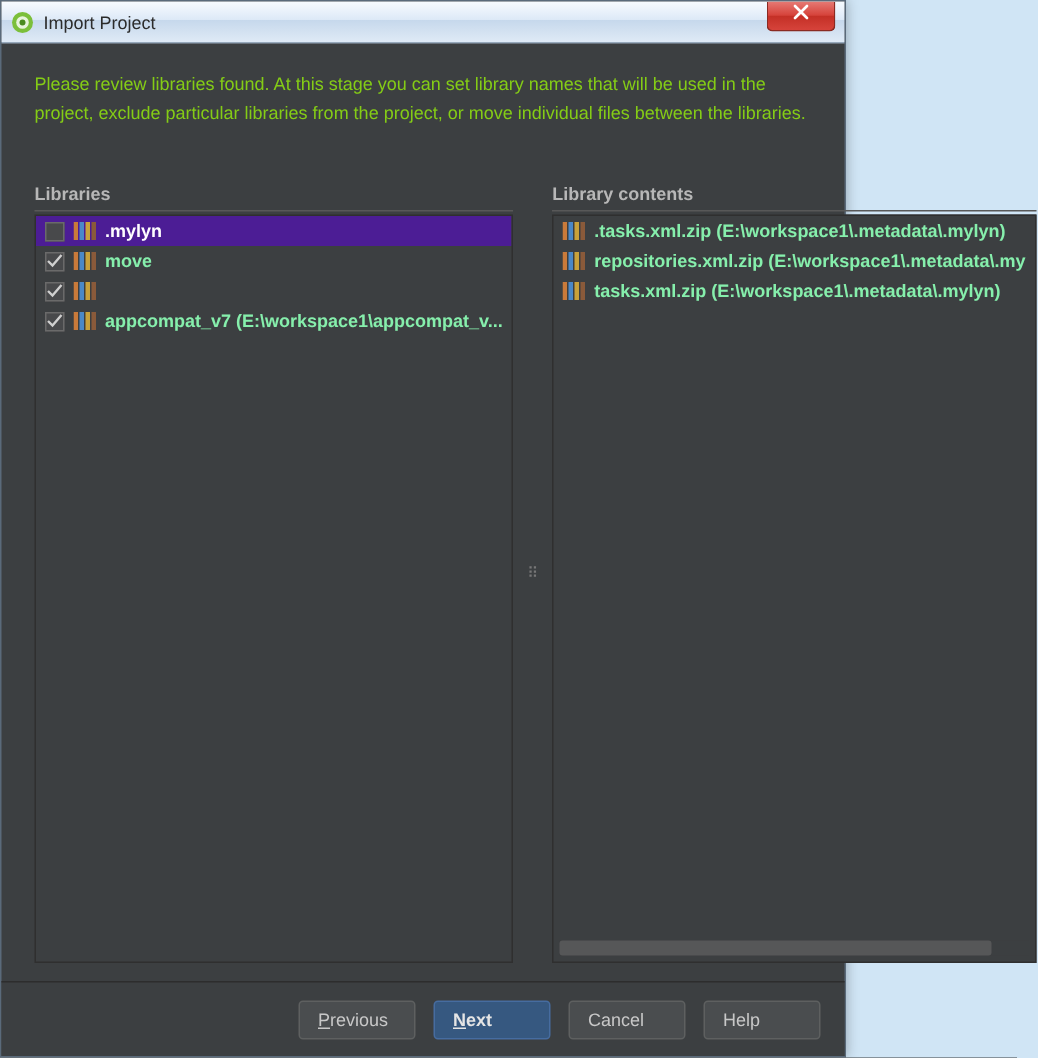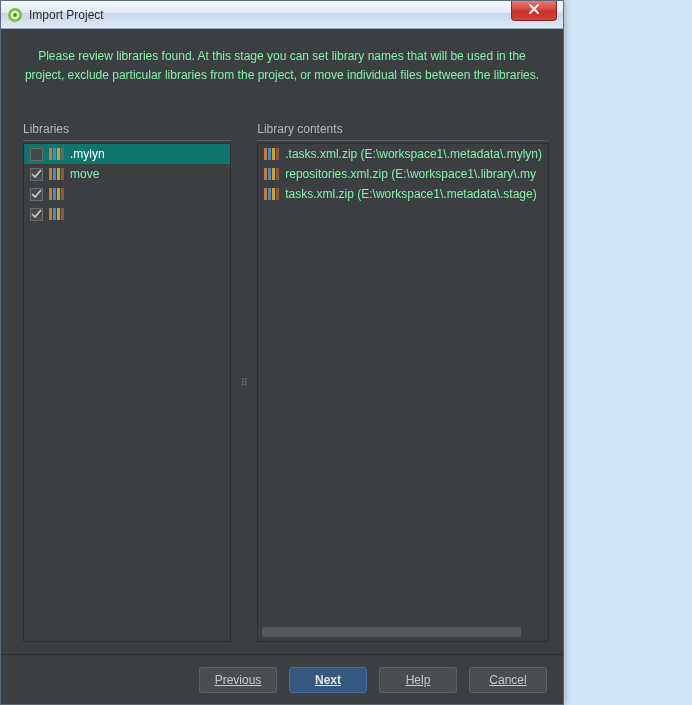--- a/index.html
+++ b/index.html
@@ -32,43 +32,42 @@
     border-radius: 0 0 4px 4px;
     margin-right: 6px;
     display: flex; align-items: center; justify-content: center;
     position: relative; top: -4px;
   }
   .win-close svg { width: 12px; height: 12px; }
 
   
   .desc {
     padding: 18px 22px 10px 22px;
-    color: #86efac;
+    color: #84cc16;
     font-size: 12px;
     line-height: 1.55;
-    text-align: center;
   }
 
   
   .mini-toolbar {
     display: flex; gap: 14px;
     padding: 2px 0 10px 40px;
   }
   .mini-toolbar .tbtn { width: 16px; height: 16px; display:flex; align-items:center; justify-content:center; opacity: .95; }
   .mini-toolbar .tbtn.disabled { opacity: .35; }
 
   
   .panes {
     display: flex;
     gap: 10px;
     padding: 0 14px 12px 22px;
     flex: 1;
     min-height: 0;
   }
-  .pane { display:flex; flex-direction:column; min-height:0; }
+  .pane { display:flex; flex-direction:column; min-height:0;font-weight:bold; }
   .pane.left { width: 320px; }
   .pane.right { flex: 1; justify-content: flex-end; }
   .pane-header {
     color: #b7b7b7;
     font-size: 12px;
     padding-bottom: 4px;
     border-bottom: 1px solid #585858;
     margin-bottom: 2px;
   }
   .list {
@@ -81,21 +80,21 @@
   .row {
     display: flex; align-items: center;
     gap: 6px;
     height: 20px;
     padding: 0 6px;
     color: #86efac;
     font-size: 12px;
     white-space: nowrap;
     overflow: hidden;
   }
-  .row.selected { background: #0f766e; color: #ffffff; }
+  .row.selected { background: #4c1d95; color: #ffffff; }
   .row .txt { overflow: hidden; text-overflow: ellipsis; }
 
   
   .chk {
     width: 13px; height: 13px;
     border: 1px solid #6a6a6a;
     background: #48494b;
     display: inline-flex; align-items:center; justify-content:center;
     flex-shrink: 0;
   }
@@ -132,24 +131,23 @@
     display:flex; align-items:center; justify-content:flex-end;
     gap: 12px;
     padding: 0 16px;
   }
   .btn {
     min-width: 78px; height: 26px;
     background: #4a4d4f;
     border: 1px solid #5e6060;
     color: #c8c8c8;
     font-size: 12px;
-    display:flex; align-items:center; justify-content:center;
+    display:flex; align-items:center; 
     border-radius: 3px;
     padding: 0 12px;
-    text-decoration: underline;
   }
   .btn.primary {
     background: #365880;
     border: 1px solid #466ca0;
     color: #e5e5e5;
     font-weight: 600;
   }
   .mn { text-decoration: underline; }
 </style>
 </head>
@@ -252,20 +250,21 @@
               <svg viewBox="0 0 11 11">
                 <path d="M1 5 L4 8 L10 1" stroke="#cfcfcf" stroke-width="1.6" fill="none"></path>
               </svg>
             </span>
             <svg class="lib-icon" viewBox="0 0 15 14">
               <rect x="0" y="1" width="3" height="12" fill="#c97a3a"></rect>
               <rect x="4" y="1" width="3" height="12" fill="#4a88c7"></rect>
               <rect x="8" y="1" width="3" height="12" fill="#c9a23a"></rect>
               <rect x="12" y="1" width="3" height="12" fill="#8a5a3a"></rect>
             </svg>
+            <span class="txt">appcompat_v7 (E:\workspace1\appcompat_v...</span>
           </div>
         </div>
     </div>
 
     <div class="splitgrip">⠿</div>
 
     <div class="pane right">
       <div class="pane-header">Library contents</div>
       <div class="list" id="content-list">
         <div class="row">
@@ -277,43 +276,43 @@
             </svg>
             <span class="txt">.tasks.xml.zip (E:\workspace1\.metadata\.mylyn)</span>
           </div>
           <div class="row">
             <svg class="lib-icon" viewBox="0 0 15 14">
               <rect x="0" y="1" width="3" height="12" fill="#c97a3a"></rect>
               <rect x="4" y="1" width="3" height="12" fill="#4a88c7"></rect>
               <rect x="8" y="1" width="3" height="12" fill="#c9a23a"></rect>
               <rect x="12" y="1" width="3" height="12" fill="#8a5a3a"></rect>
             </svg>
-            <span class="txt">repositories.xml.zip (E:\workspace1\.library\.my</span>
-          </div>
-          <div class="row">
-            <svg class="lib-icon" viewBox="0 0 15 14">
-              <rect x="0" y="1" width="3" height="12" fill="#c97a3a"></rect>
-              <rect x="4" y="1" width="3" height="12" fill="#4a88c7"></rect>
-              <rect x="8" y="1" width="3" height="12" fill="#c9a23a"></rect>
-              <rect x="12" y="1" width="3" height="12" fill="#8a5a3a"></rect>
-            </svg>
-            <span class="txt">tasks.xml.zip (E:\workspace1\.metadata\.stage)</span>
+            <span class="txt">repositories.xml.zip (E:\workspace1\.metadata\.my</span>
+          </div>
+          <div class="row">
+            <svg class="lib-icon" viewBox="0 0 15 14">
+              <rect x="0" y="1" width="3" height="12" fill="#c97a3a"></rect>
+              <rect x="4" y="1" width="3" height="12" fill="#4a88c7"></rect>
+              <rect x="8" y="1" width="3" height="12" fill="#c9a23a"></rect>
+              <rect x="12" y="1" width="3" height="12" fill="#8a5a3a"></rect>
+            </svg>
+            <span class="txt">tasks.xml.zip (E:\workspace1\.metadata\.mylyn)</span>
           </div>
           <div class="hscroll">
           <div class="thumb"></div>
         </div>
       </div>
     </div>
 
   </div>
 
   <div class="footer">
     <div class="btn">
         <span><span class="mn">P</span><span>revious</span></span>
       </div>
     <div class="btn primary">
         <span><span class="mn">N</span><span>ext</span></span>
       </div>
+    <div class="btn">Cancel</div>
     <div class="btn">Help</div>
-    <div class="btn">Cancel</div>
   </div>
 
 </div>
 
 </body></html>

